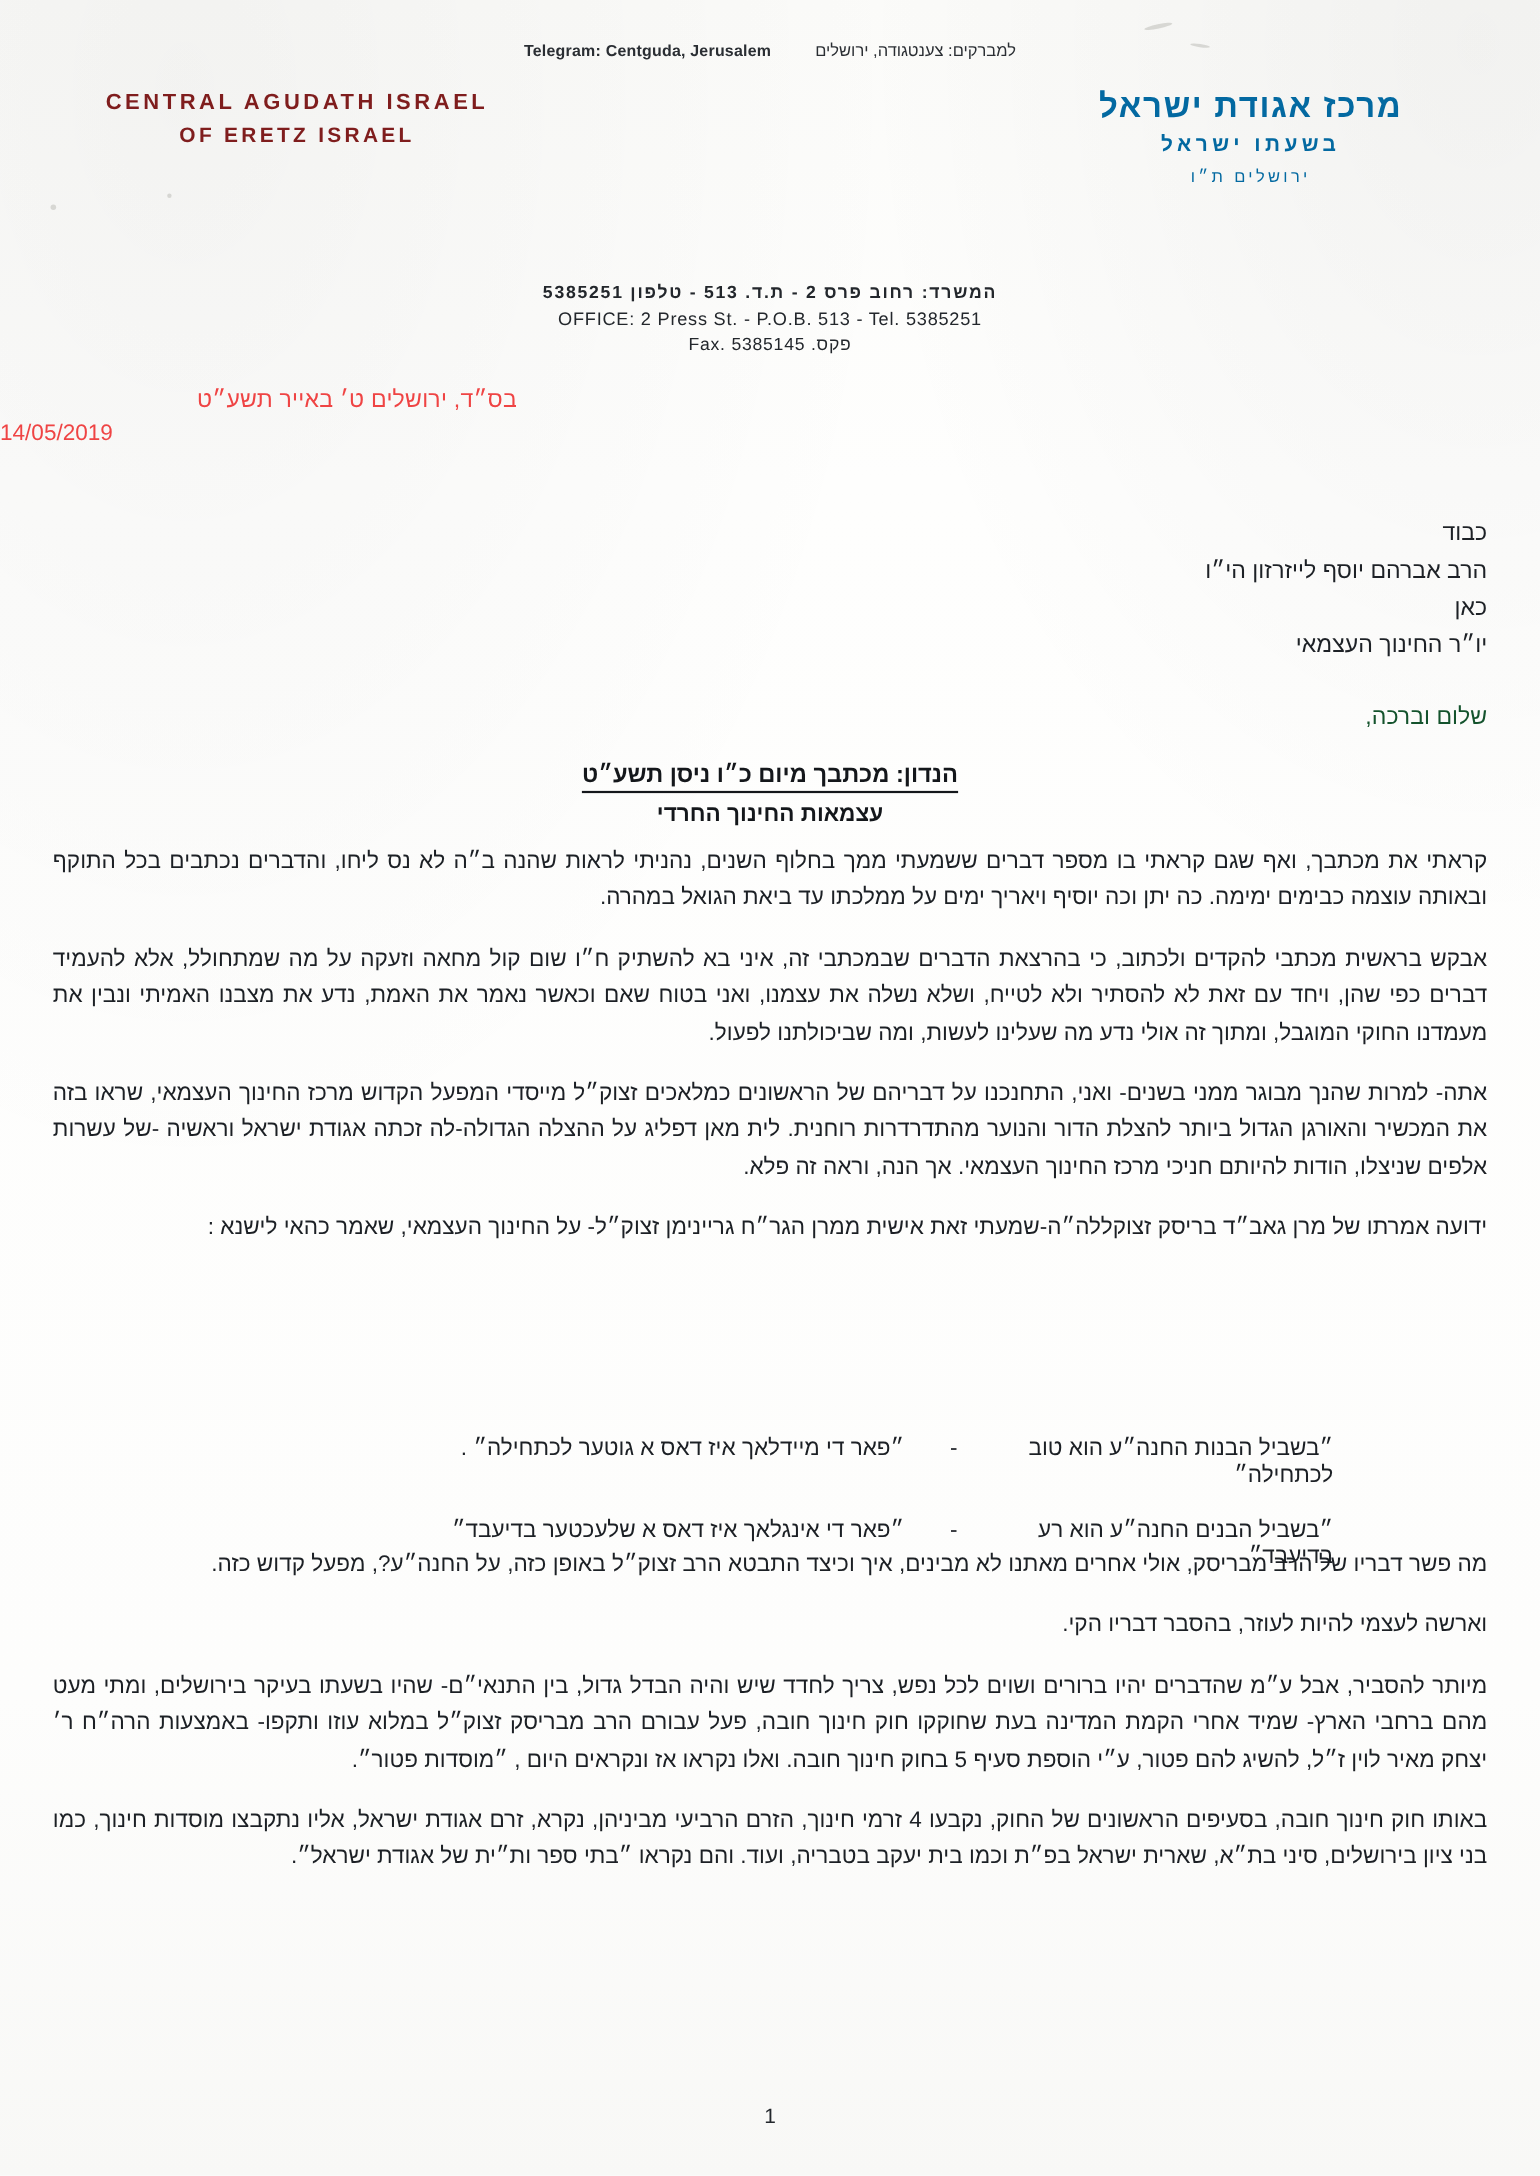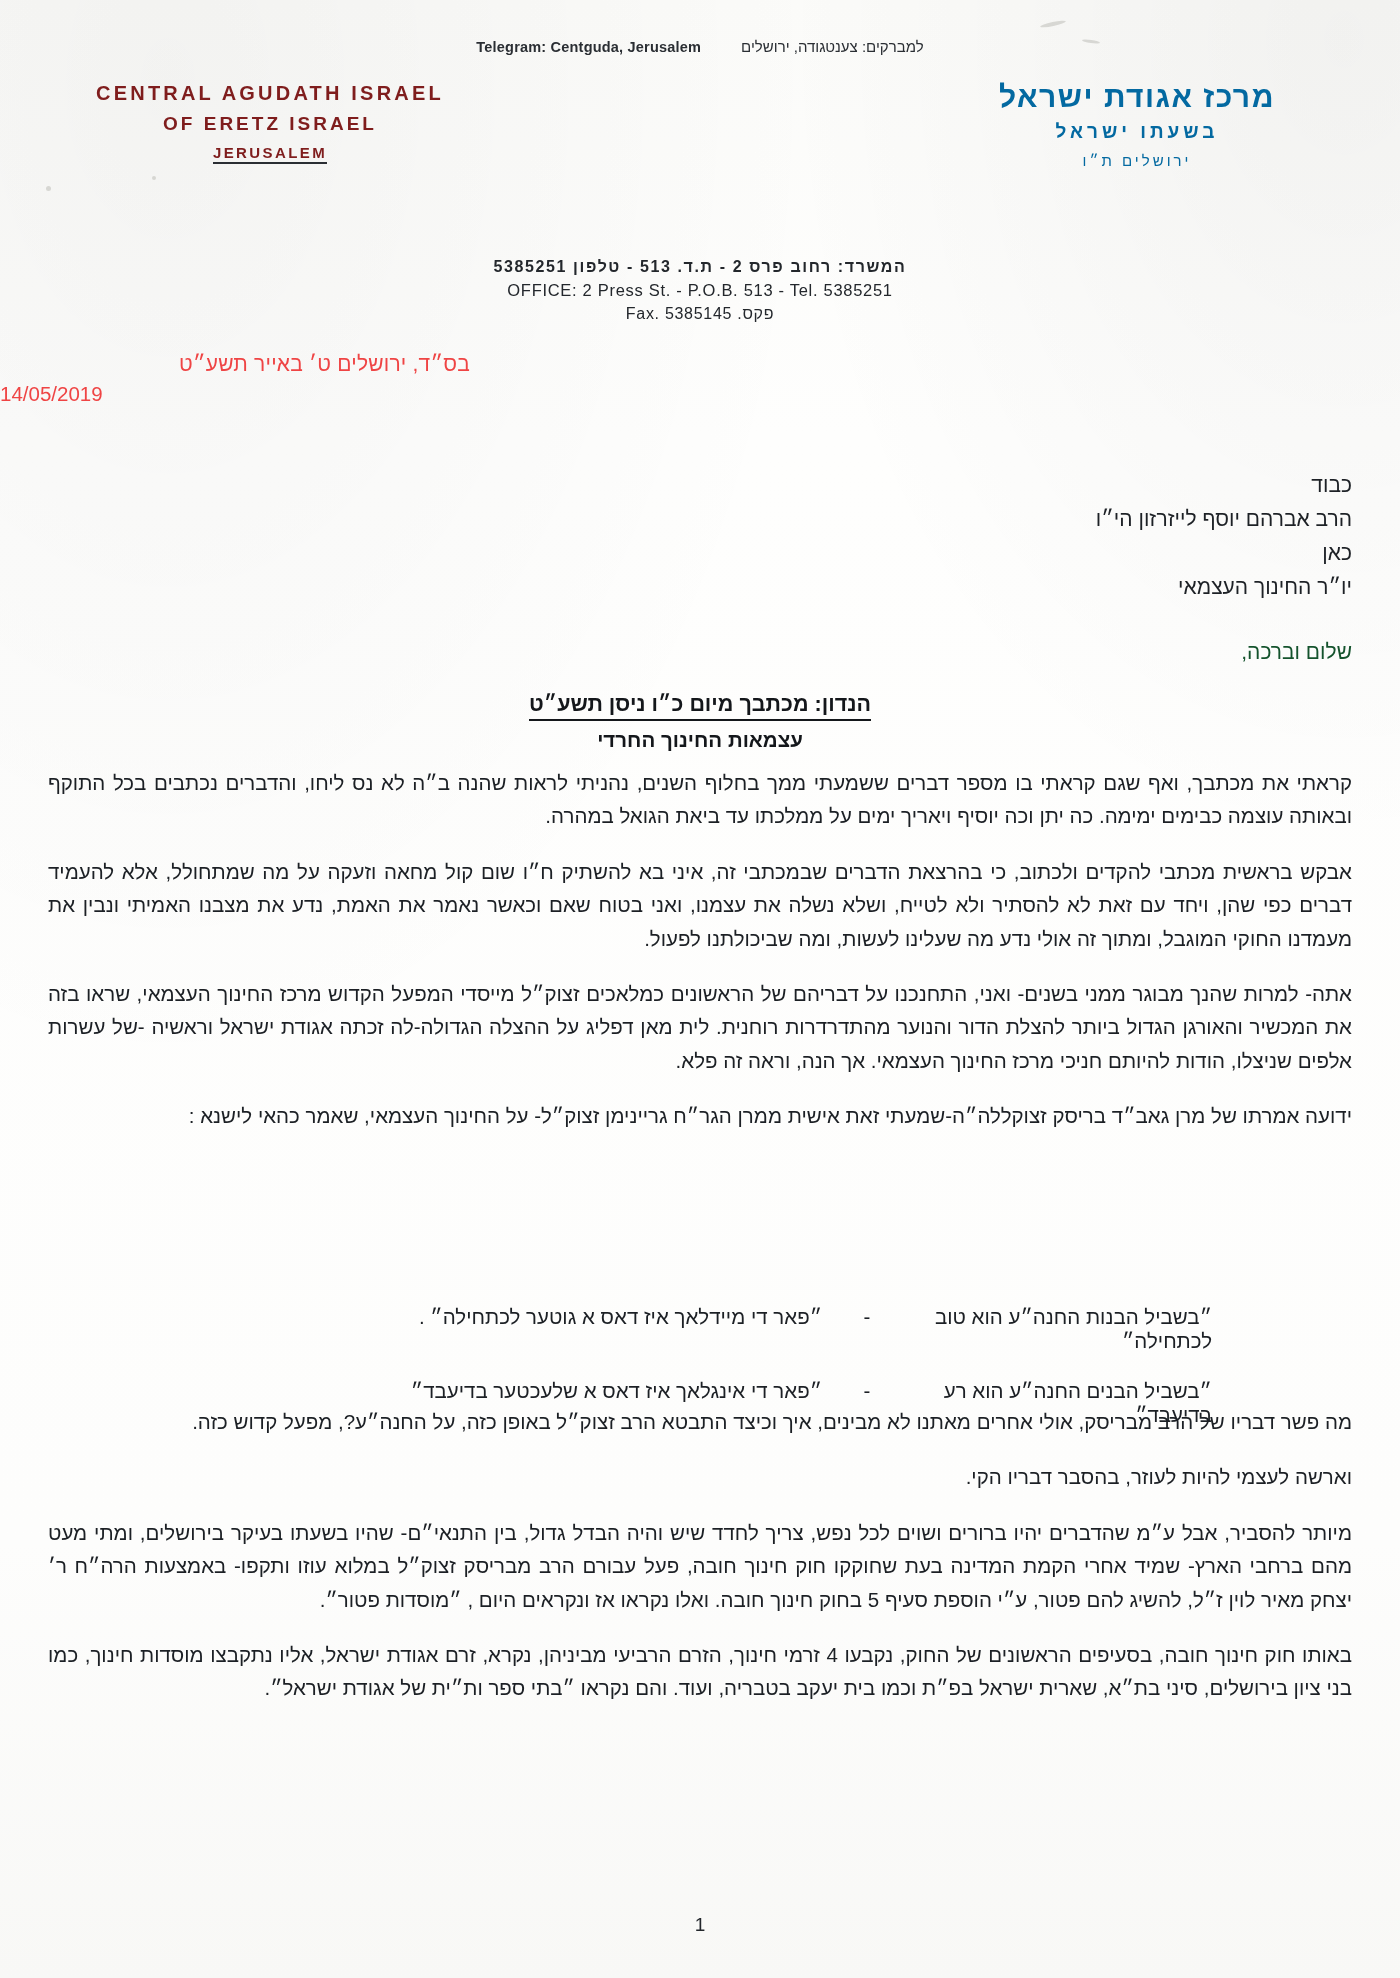--- a/index.html
+++ b/index.html
@@ -148,21 +148,20 @@
 
     <div class="telegram-row">
       <span class="telegram-en">Telegram: Centguda, Jerusalem</span>
       <span class="telegram-he">למברקים: צענטגודה, ירושלים</span>
     </div>
 
     <div class="letterhead">
       <div class="lh-en">
         <div class="l1">CENTRAL AGUDATH ISRAEL</div>
         <div class="l2">OF ERETZ ISRAEL</div>
-        <div><span class="l3">JERUSALEM</span></div>
       </div>
       <div class="lh-he">
         <div class="h1">מרכז אגודת ישראל</div>
         <div class="h2">בשעתו ישראל</div>
         <div class="h3">ירושלים ת״ו</div>
       </div>
     </div>
 
     <div class="address">
       <div class="a-he">המשרד: רחוב פרס 2 - ת.ד. 513 - טלפון 5385251</div>

